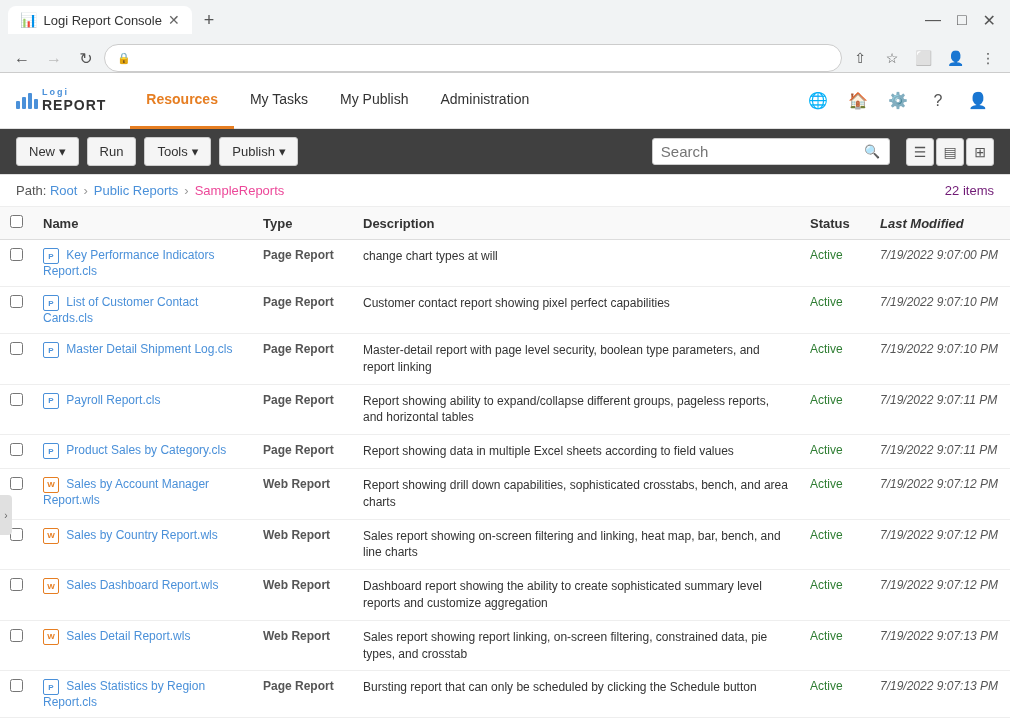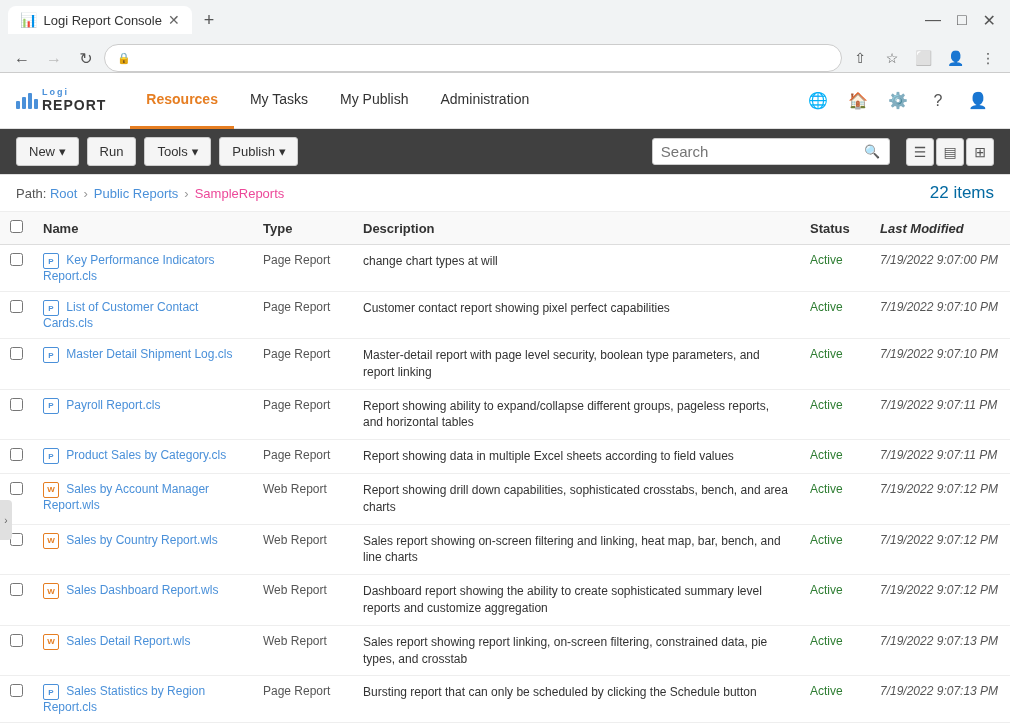--- a/index.html
+++ b/index.html
@@ -41,30 +41,30 @@
     .search-box { margin-left: auto; display: flex; align-items: center; border: 1px solid #ccc; border-radius: 3px; padding: 4px 8px; gap: 4px; background: #fff; }
     .search-input { border: none; outline: none; font-size: 15px; width: 200px; }
     .view-btns { display: flex; gap: 2px; margin-left: 8px; }
     .view-btn { width: 28px; height: 28px; border: 1px solid #ccc; border-radius: 3px; background: #f5f5f5; cursor: pointer; display: flex; align-items: center; justify-content: center; font-size: 14px; color: #555; }
 
     
     .breadcrumb { display: flex; align-items: center; padding: 8px 16px; font-size: 13px; color: #555; border-bottom: 1px solid #eee; }
     .breadcrumb-item { color: #4a90d9; cursor: pointer; }
     .breadcrumb-sep { margin: 0 6px; color: #999; }
     .breadcrumb-current { color: #ec4899; }
-    .item-count { margin-left: auto; color: #0369a1; font-size: 17px; }
+    .item-count { margin-left: auto; color: #701a75; font-size: 13px; }
 
     
     .table-container { flex: 1; overflow-y: auto; position: relative; }
     .report-table { width: 100%; border-collapse: collapse; }
     .report-table th { background: #f9f9f9; padding: 8px 10px; text-align: left; font-size: 13px; font-weight: bold; color: #333; border-bottom: 1px solid #ddd; position: sticky; top: 0; z-index: 1; }
     .report-table td { padding: 8px 10px; border-bottom: 1px solid #eee; font-size: 12px; vertical-align: top; }
     .col-check { width: 30px; }
     .col-name { width: 220px; }
-    .col-type { width: 100px; }
+    .col-type { width: 100px; font-weight: bold; }
     .col-desc { width: auto; }
     .col-status { width: 70px; }
     .col-modified { width: 140px; font-style: italic; }
     .file-icon { display: inline-flex; align-items: center; justify-content: center; width: 16px; height: 16px; border: 1px solid #aaa; border-radius: 2px; font-size: 8px; font-weight: bold; margin-right: 4px; vertical-align: middle; }
     .file-icon.page { color: #4a90d9; border-color: #4a90d9; }
     .file-icon.web { color: #e67e22; border-color: #e67e22; }
     .name-link { color: #4a90d9; cursor: pointer; font-size: 12px; }
     .desc-text { color: #333; font-size: 12px; line-height: 1.4; }
     .status-active { color: #2e7d32; font-size: 12px; }
     .modified-text { color: #555; font-size: 12px; white-space: nowrap; }

